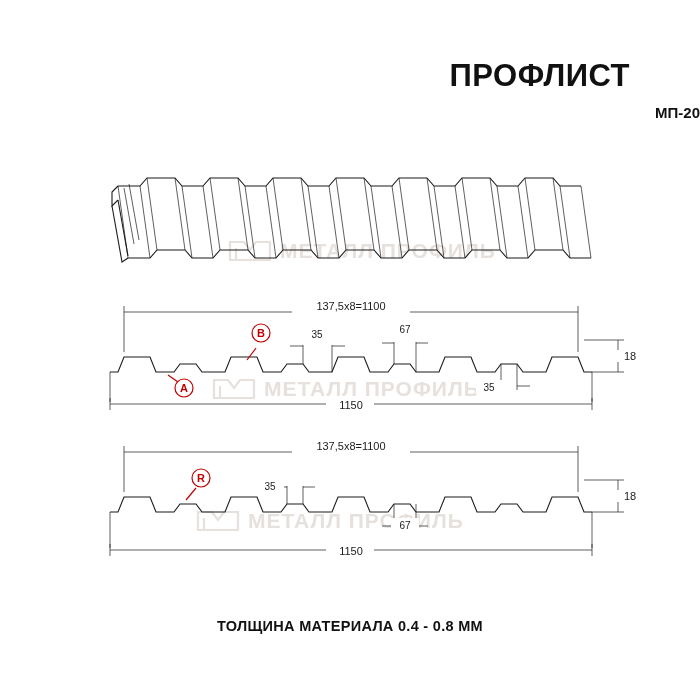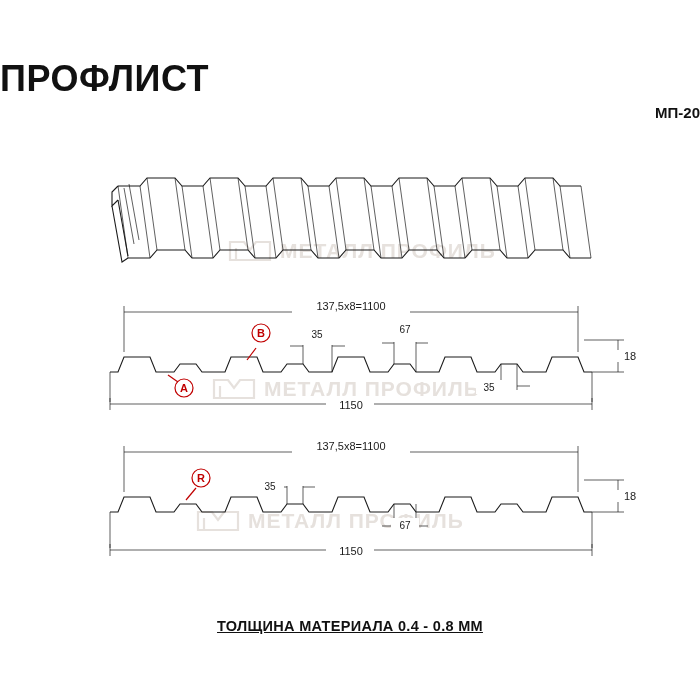--- a/index.html
+++ b/index.html
@@ -19,22 +19,22 @@
     position: absolute;
     inset: 0;
     width: 700px;
     height: 700px;
   }
   .title {
     position: absolute;
     left: 0;
     top: 58px;
     width: 630px;
-    text-align: left;
-    font-size: 36px;
+    text-align: right;
+    font-size: 31px;
     font-weight: bold;
     letter-spacing: 0.5px;
     color: #111111;
   }
   .subtitle {
     position: absolute;
     left: 0;
     top: 104px;
     width: 700px;
     text-align: right;
@@ -45,21 +45,20 @@
   .footnote {
     position: absolute;
     left: 0;
     top: 618px;
     width: 700px;
     text-align: center;
     font-size: 14.5px;
     font-weight: bold;
     letter-spacing: 0.3px;
     color: #111111;
-    text-decoration: underline;
   }
   svg { display: block; }
   .ln {
     fill: none;
     stroke: #1b1b1b;
     stroke-width: 1.1;
     stroke-linejoin: miter;
     stroke-linecap: butt;
   }
   .thin {

